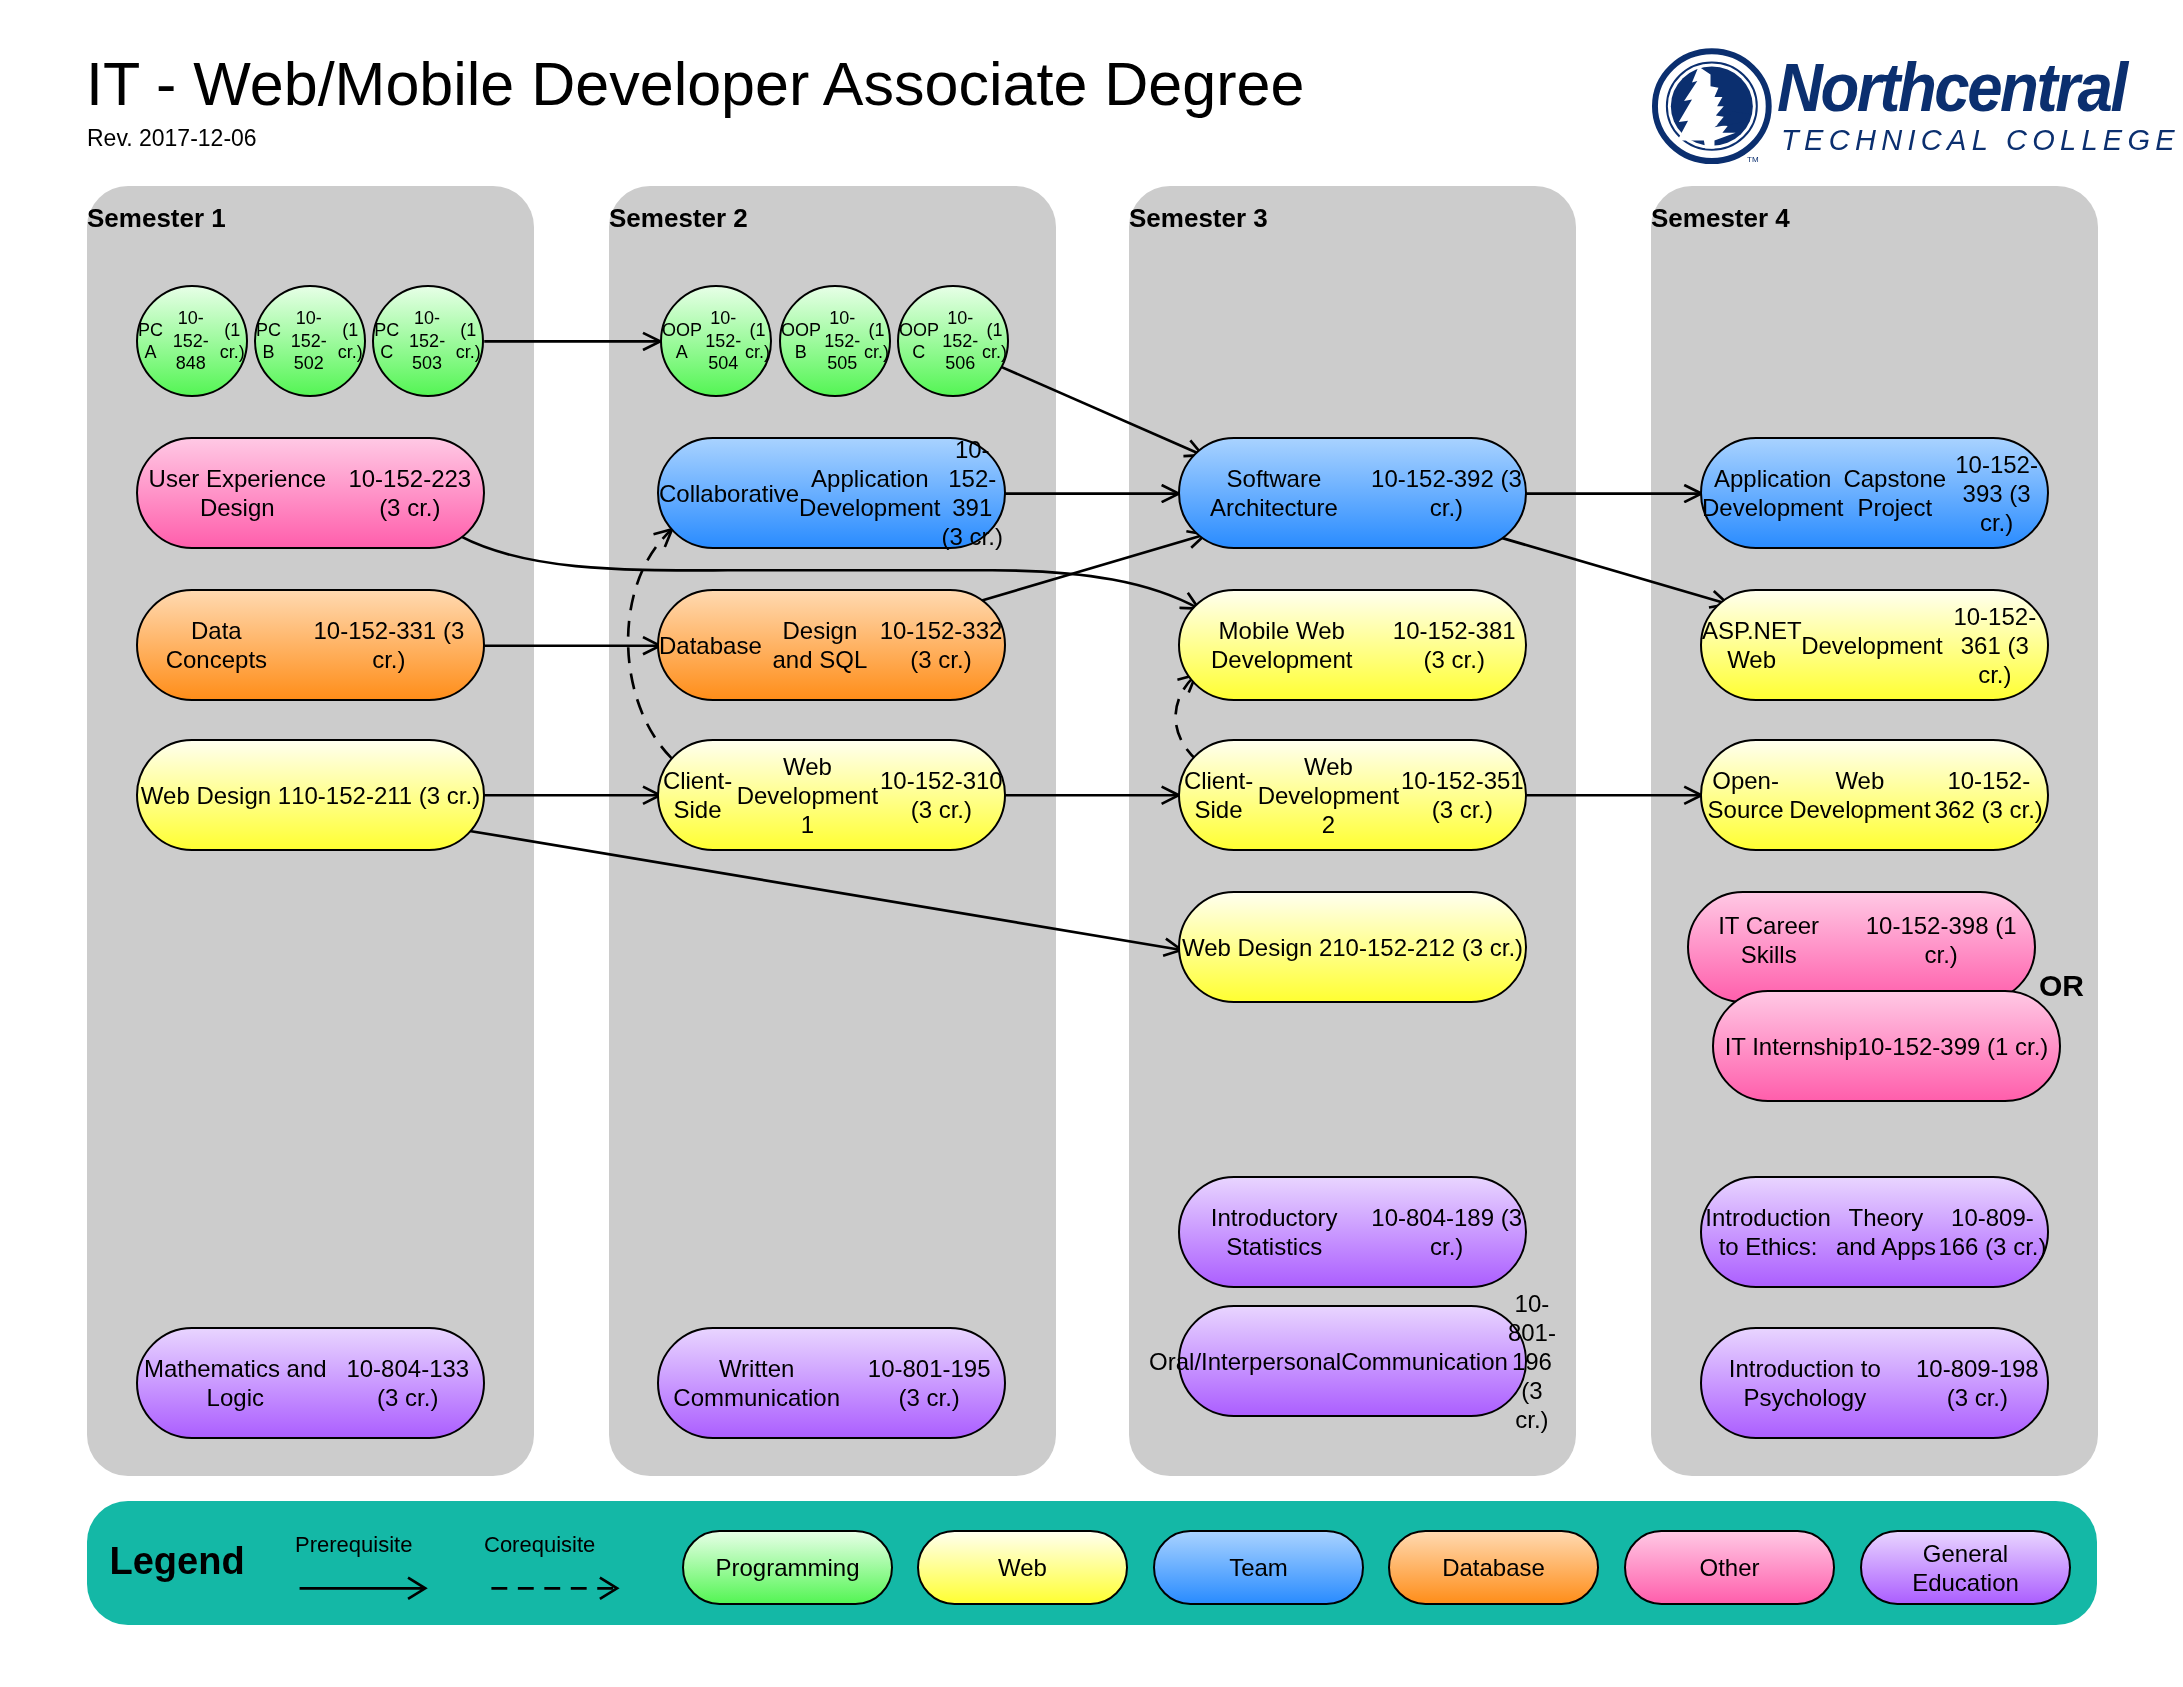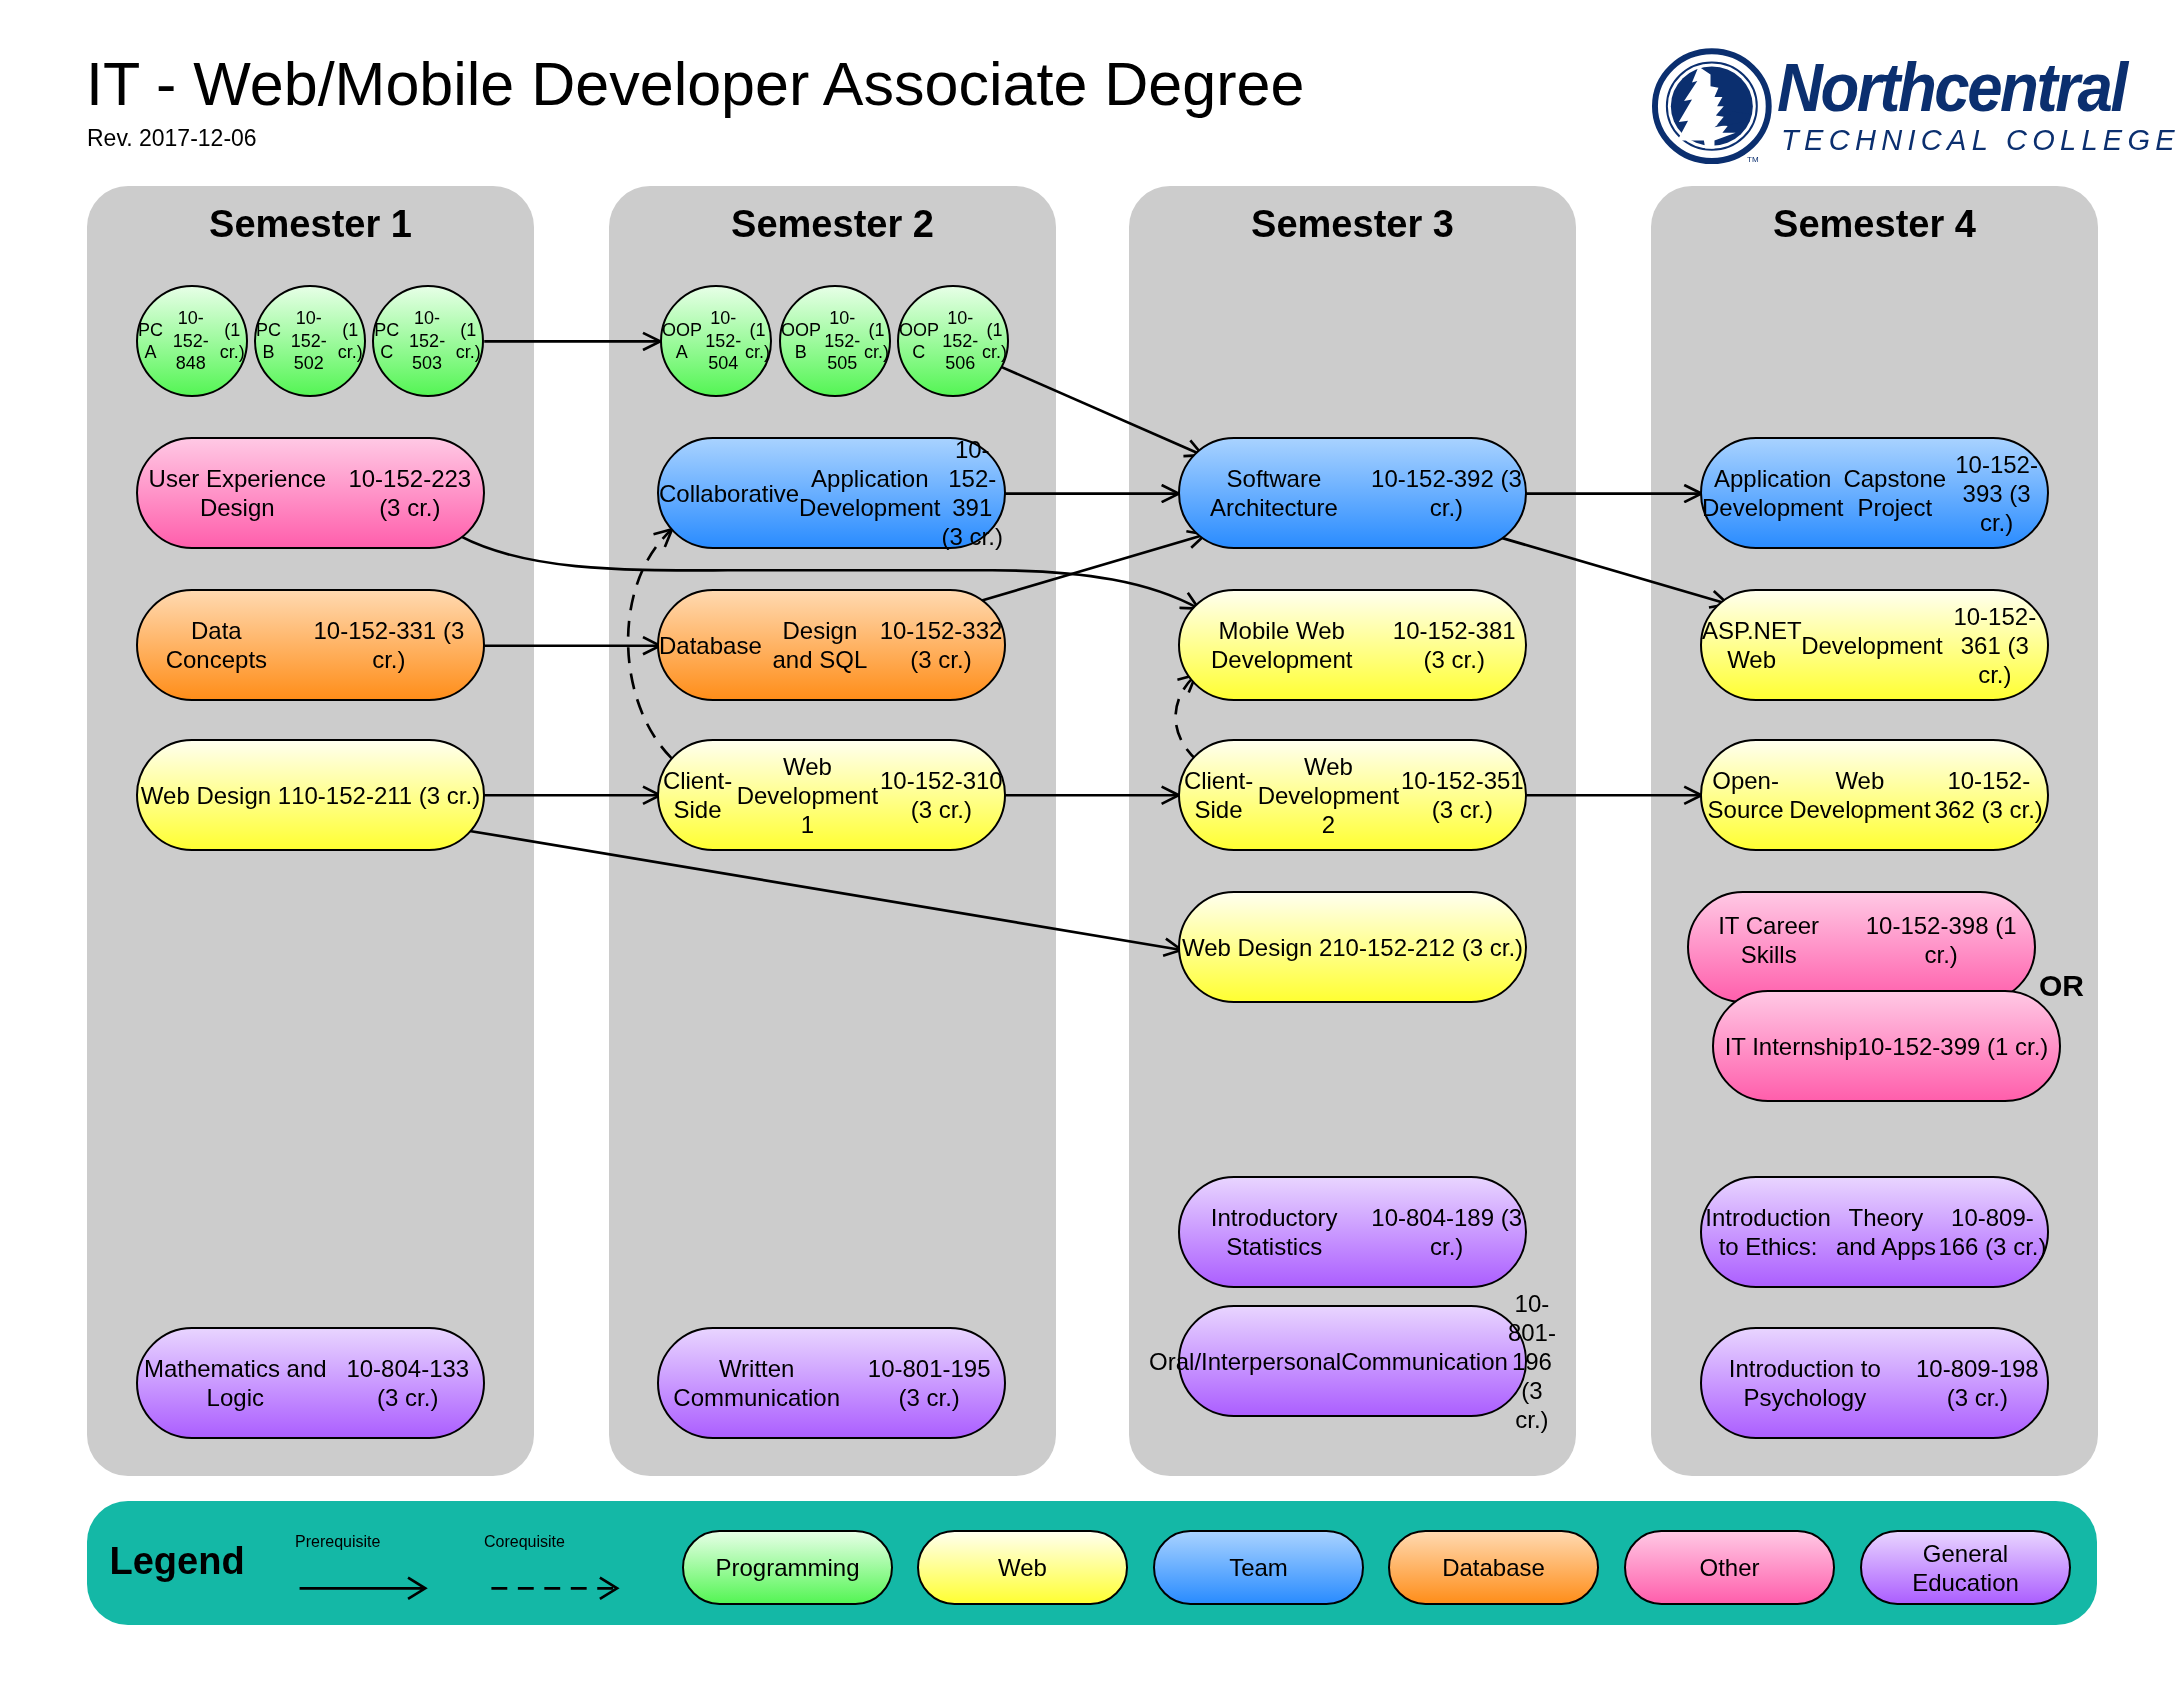--- a/index.html
+++ b/index.html
@@ -8,38 +8,38 @@
   .title { position:absolute; left:86px; top:54px; font-size:61px; line-height:1; white-space:nowrap; }
   .rev { position:absolute; left:87px; top:127px; font-size:23px; line-height:1; }
   .logo { position:absolute; left:1651px; top:48px; width:457px; height:122px; }
   .logo-word { position:absolute; left:126px; top:5.3px; font-family:"Liberation Sans", sans-serif;
                font-weight:bold; font-style:italic; font-size:69px; color:#0b2f6f; letter-spacing:-2.6px;
                line-height:1; white-space:nowrap; transform:scaleX(0.92); transform-origin:left top; }
   .logo-sub { position:absolute; left:130px; top:78px; font-style:italic; font-size:29px; color:#0b2f6f;
               letter-spacing:5.3px; line-height:1; white-space:nowrap; }
   .logo-tm { position:absolute; left:96px; top:107px; font-size:8px; color:#0b2f6f; }
   .panel { position:absolute; top:186px; width:447px; height:1290px; background:#cccccc; border-radius:41px; }
-  .panel-title { position:absolute; top:18.5px; left:0; width:100%; text-align:center; font-size:38px;
+  .panel-title { position:absolute; top:18.5px; left:0; width:100%; font-size:26px;
                  font-weight:bold; line-height:1; }
   svg.links { position:absolute; left:0; top:0; width:2183px; height:1687px; pointer-events:none; }
   .node { position:absolute; box-sizing:border-box; border:2.6px solid #000; display:flex; align-items:center;
           justify-content:center; text-align:center; font-size:24px; line-height:29px; }
   .pill { width:349px; height:112px; border-radius:56px; }
   .circle { width:112px; height:112px; border-radius:50%; font-size:18px; line-height:22.5px; }
   .node .lines { display:flex; flex-direction:row; align-items:center; }
   .prog  { background:linear-gradient(#e6ffe6, #55f555); }
   .web   { background:linear-gradient(#ffffee, #ffff33); }
   .team  { background:linear-gradient(#a8d2ff, #2a8cff); }
   .db    { background:linear-gradient(#ffd9b0, #ff8e1a); }
   .other { background:linear-gradient(#ffc8e4, #ff5fac); }
   .gen   { background:linear-gradient(#e8d4ff, #ac5fff); }
   .or-label { position:absolute; left:2039px; top:971px; font-size:30px; font-weight:bold; line-height:1; }
   .legend { position:absolute; left:87px; top:1501px; width:2010px; height:124px; background:#14b8a6; border-radius:41px; }
   .legend-title { position:absolute; left:22.5px; top:41px; font-size:38px; font-weight:bold; line-height:1; }
-  .legend-lab { position:absolute; top:33px; font-size:16px; line-height:1; white-space:nowrap; }
+  .legend-lab { position:absolute; top:33px; font-size:22px; line-height:1; white-space:nowrap; }
   .legend-pill { position:absolute; top:29px; width:211px; height:75px; border-radius:38px; font-size:24px; line-height:29px; }
 </style>
 </head>
 <body>
 
 <div class="title">IT - Web/Mobile Developer Associate Degree</div>
 <div class="rev">Rev. 2017-12-06</div>
 
 <div class="logo">
   <svg width="123" height="123" viewBox="0 0 186 186" style="position:absolute;left:0;top:0">

